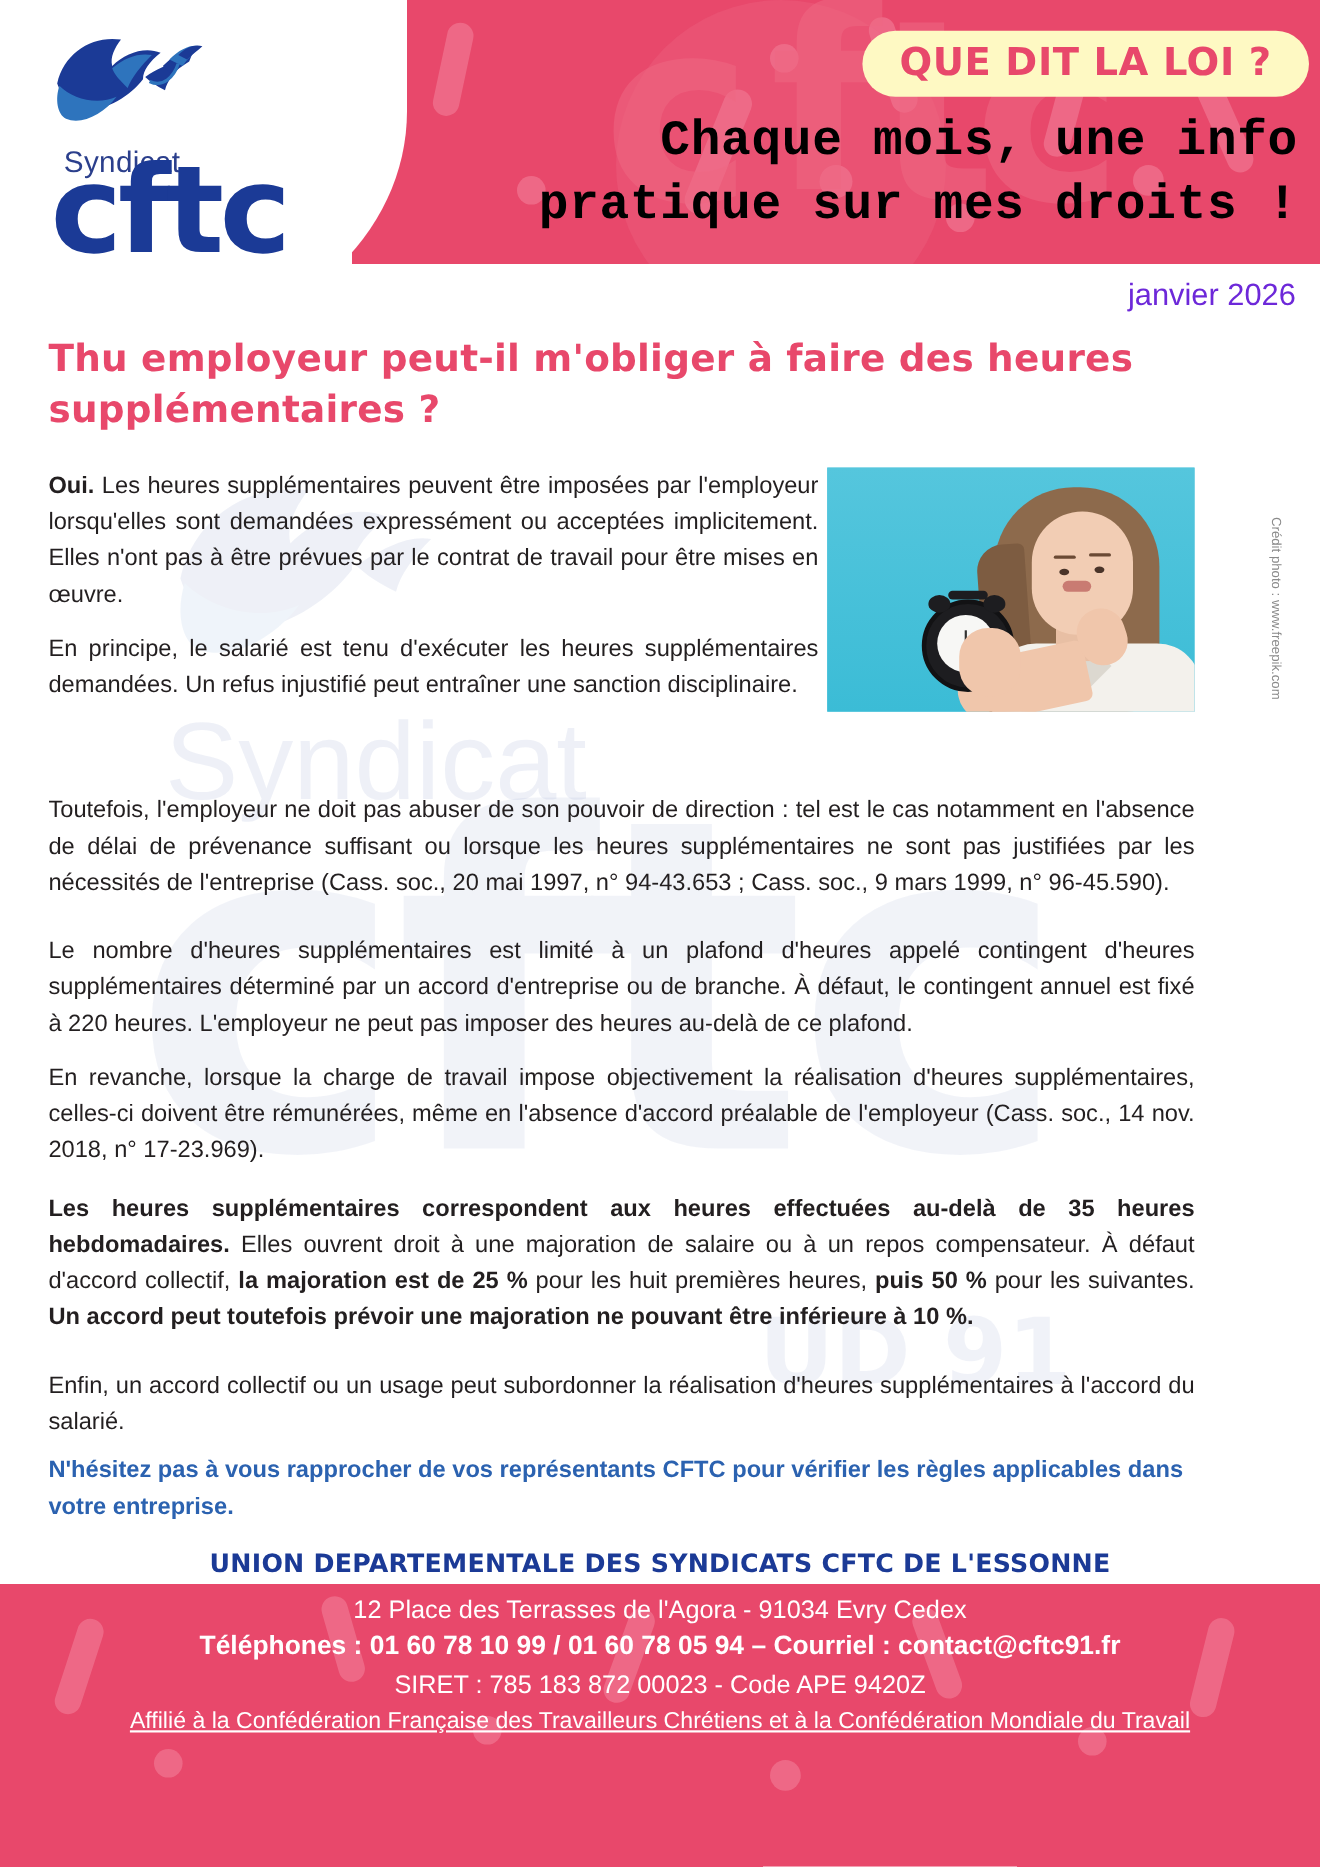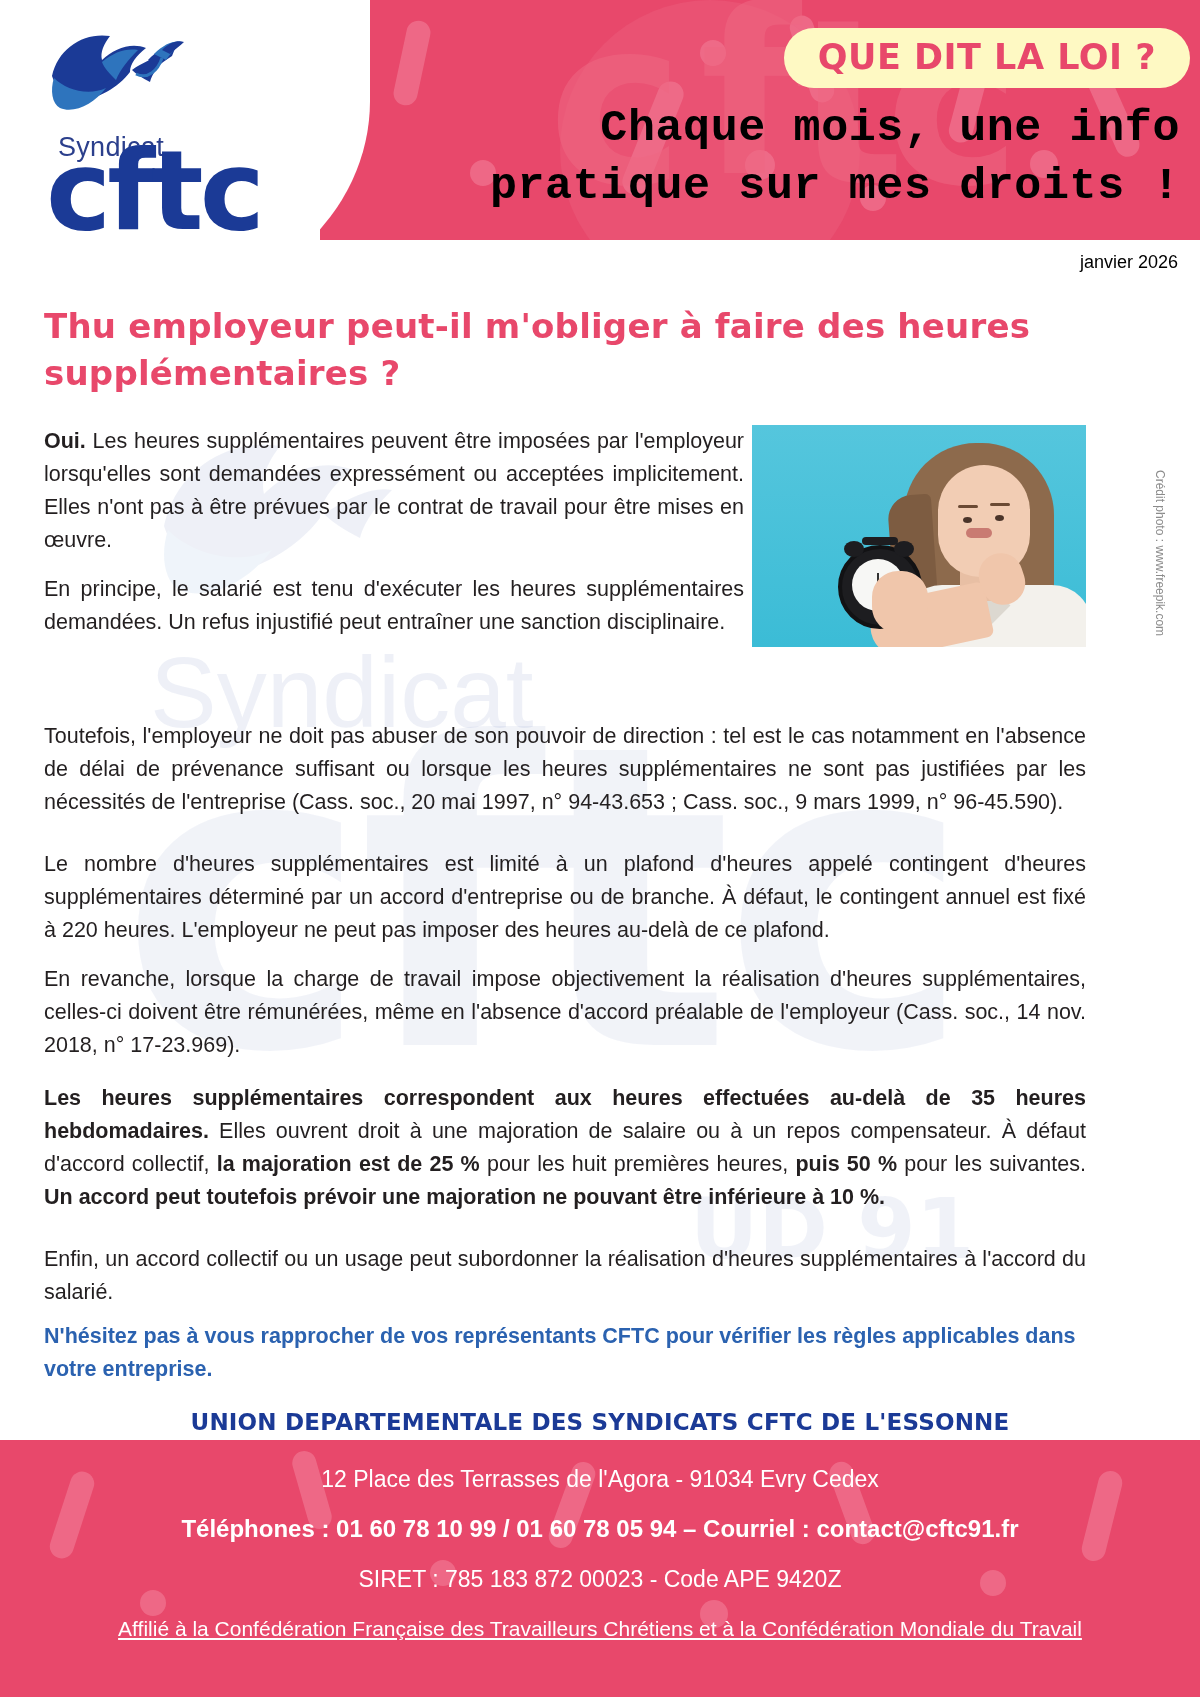--- a/index.html
+++ b/index.html
@@ -76,21 +76,21 @@
     text-align:right;
     font-family:Liberation Mono, monospace;
     font-weight:bold;font-size:45px;line-height:58px;
     color:#000000;letter-spacing:.6px;
     z-index:4;
   }
 
   
   .date-line{
     position:absolute;right:22px;top:252px;
-    font-size:18px;color:#000000;
+    font-size:28px;color:#6d28d9;
   }
 
   
   .q-title{
     position:absolute;left:44px;top:303px;width:1042px;
     font-family:"DejaVu Sans", sans-serif;
     font-weight:bold;font-size:34px;line-height:47px;
     color:#e8486b;
     text-align:justify;
     letter-spacing:.2px;
@@ -210,21 +210,21 @@
     position:absolute;left:0;top:1409px;width:1200px;text-align:center;
     font-family:"DejaVu Sans", sans-serif;
     font-weight:bold;font-size:23px;color:#1b3a96;letter-spacing:.2px;
   }
   .footer{
     position:absolute;left:0;top:1440px;width:1200px;height:257px;
     background:#e8486b;overflow:hidden;
   }
   .footer .fl{
     position:relative;z-index:3;text-align:center;color:#ffffff;
-    font-size:23px;line-height:34px;margin-top:16px;
+    font-size:23px;line-height:34px;
   }
   .footer .fl.b{font-weight:bold;font-size:24px;}
   .footer .fl.small{font-size:21px;text-decoration:underline;}
   .footer-inner{position:absolute;left:0;top:6px;width:1200px;z-index:3;}
 </style>
 </head>
 <body>
 
 <div class="header">
 

